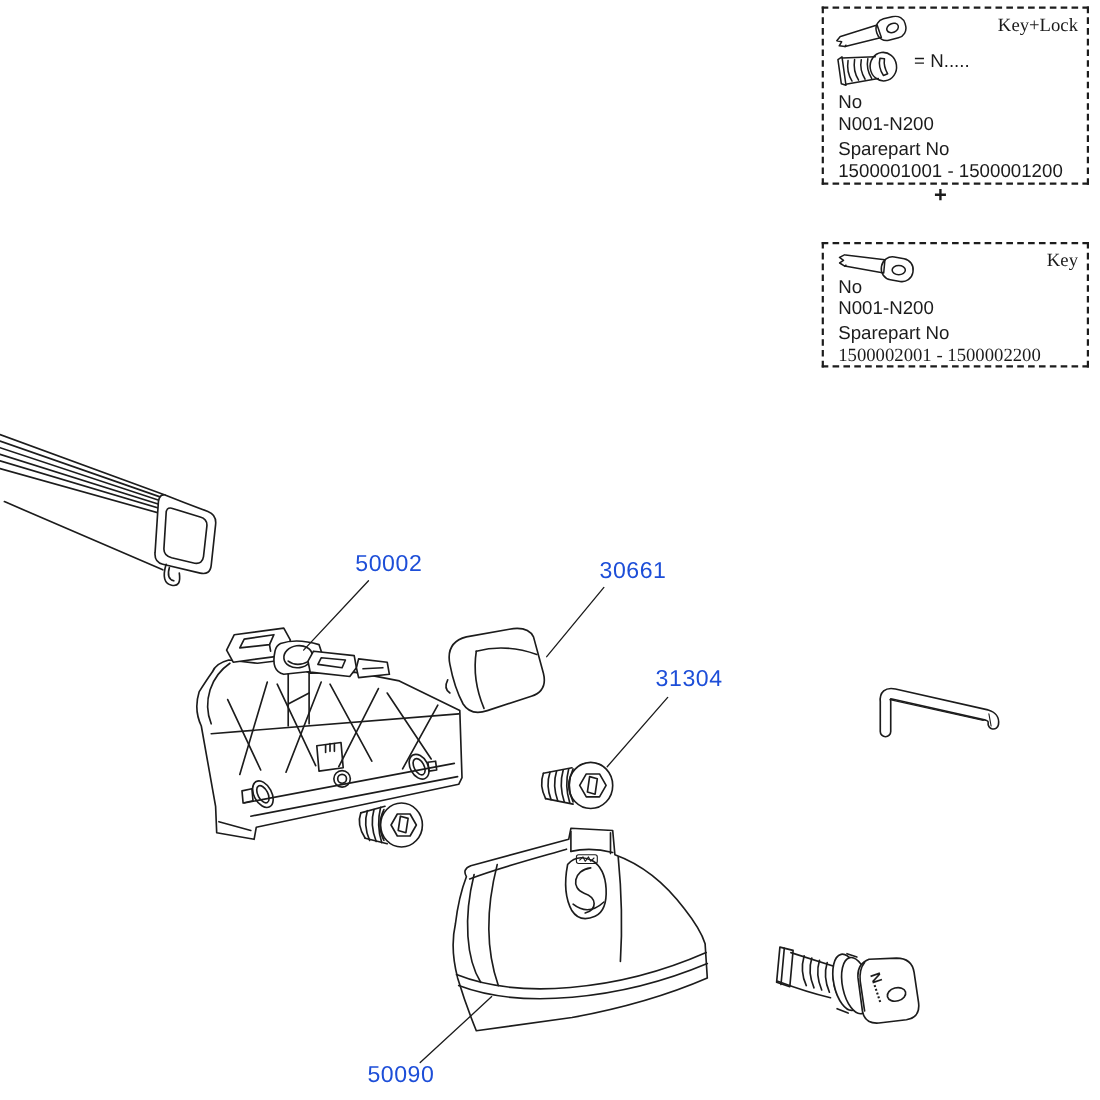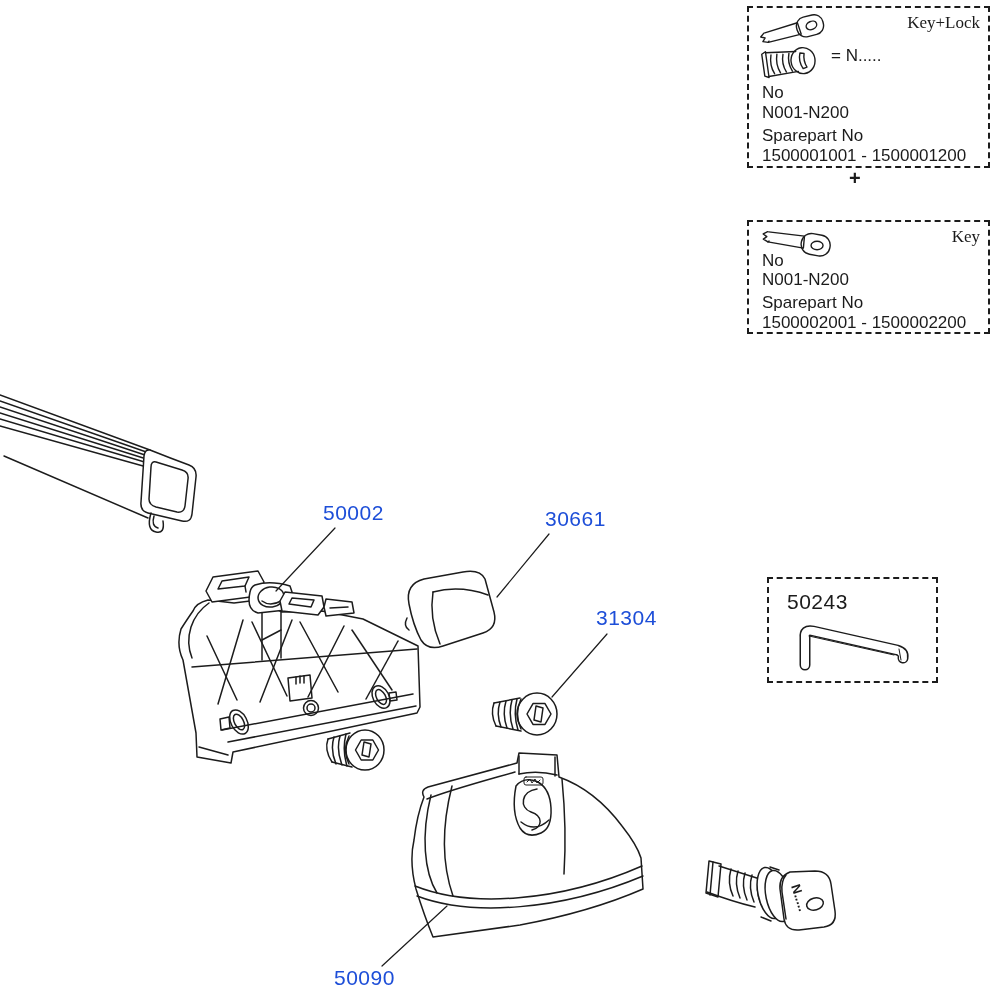--- a/index.html
+++ b/index.html
@@ -218,20 +218,17 @@
       <g transform="rotate(10 40 17)">
         <path d="M9,10 L5,13 L9,15 L6,18 L11,20 L12,19"></path>
         <path d="M10,10 L46,8 L47,20 L11,20"></path>
         <rect x="44" y="4" width="29" height="21" rx="10"></rect>
         <ellipse cx="60" cy="15" rx="6" ry="4.2" transform="rotate(-10 60 15)"></ellipse>
       </g>
     </svg>
     <div class="row bold" style="top:30px;">No</div>
     <div class="row" style="top:49px;">N001-N200</div>
     <div class="row bold" style="top:72px;">Sparepart No</div>
-    <div class="row" style="top:92px;">1500002001 - 1500002200</div>
+    <div class="row" style="top:92px;font-family:Liberation Serif, serif;">1500002001 - 1500002200</div>
   </div>
 
-  <div class="dashed-box" style="left:767px;top:577px;width:171px;height:106px;">
-    <div class="allen-label" style="left:18px;top:11px;">50243</div>
-  </div>
 
 </div>
 
 </body></html>

